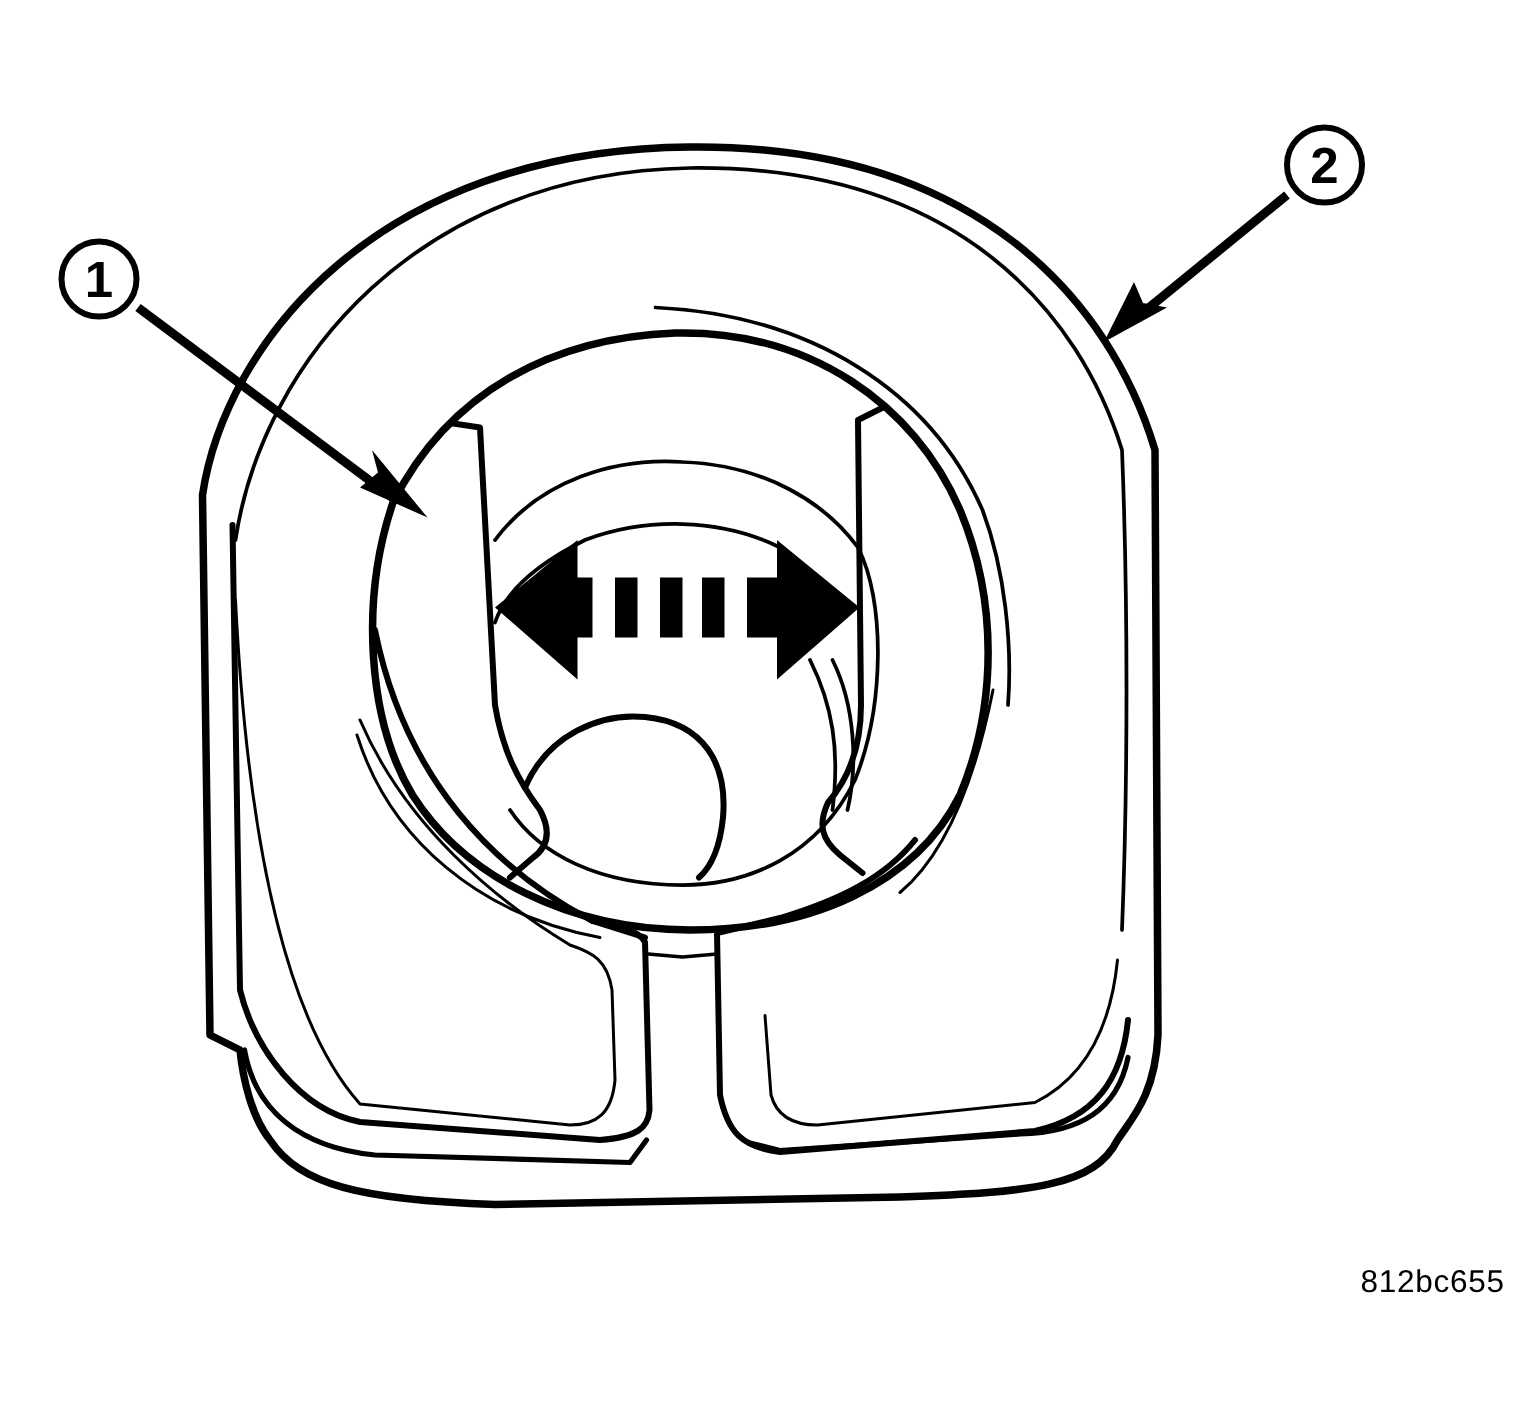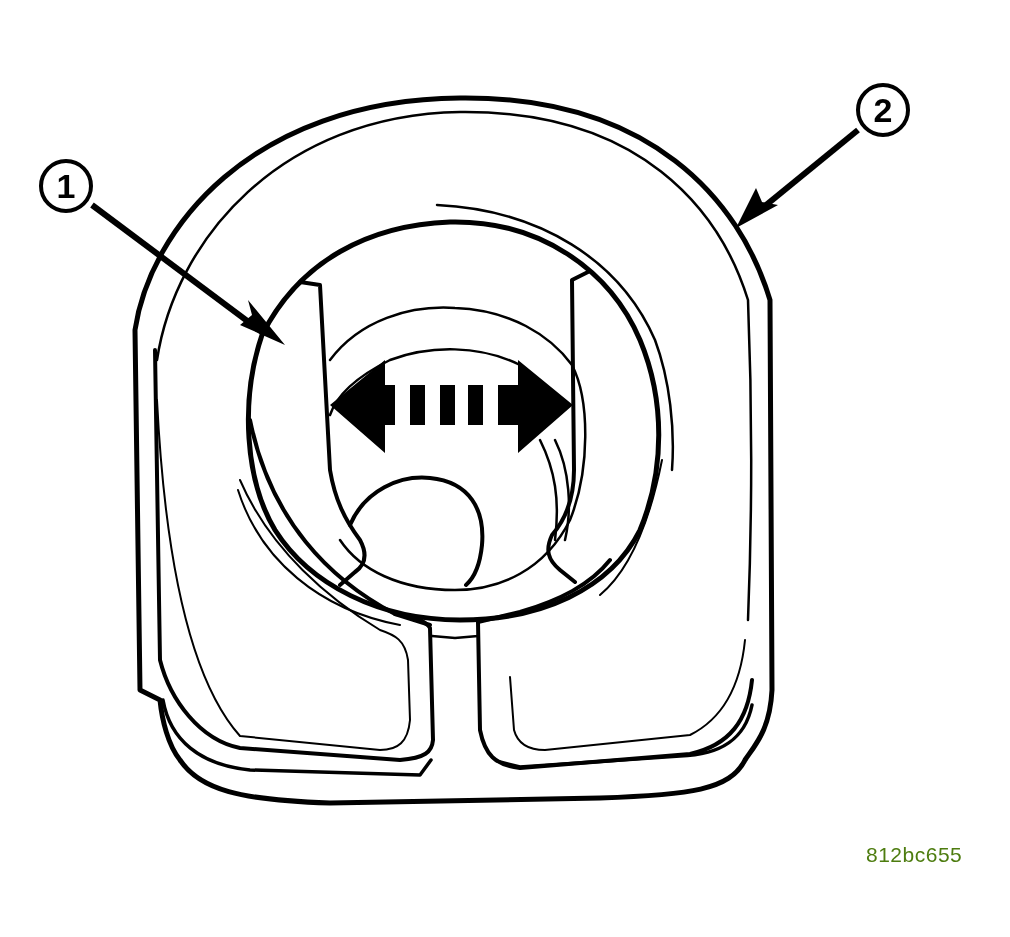--- a/index.html
+++ b/index.html
@@ -1,20 +1,20 @@
 <!DOCTYPE html>
 <html><head>
   <meta charset="utf-8">
   <style>
     html, body { margin: 0; padding: 0; background: #ffffff; }
     body { width: 1010px; height: 937px; position: relative; overflow: hidden;
            font-family: "Liberation Sans", sans-serif; }
     #diagram { position: absolute; left: 0; top: 0; width: 1010px; height: 937px; }
     .callout-num { font-family: "Liberation Sans", sans-serif; font-weight: bold; font-size: 34px; fill: #000; }
-    .figure-id { position: absolute; left: 866px; top: 843px; font-size: 21px; color: #4d7c0f;
+    .figure-id { position: absolute; left: 907px; top: 843px; font-size: 21px; color: #000000;
                  font-family: "Liberation Sans", sans-serif; letter-spacing: 0.5px; }
   </style>
 </head>
 <body>
 
 <svg id="diagram" viewBox="0 0 1010 937" xmlns="http://www.w3.org/2000/svg">
   <g fill="none" stroke="#000" stroke-linecap="round" stroke-linejoin="round">
 
     <path stroke-width="5" d="M135,330 C150,230 250,100 460,98 C650,96 740,200 770,300
          L772,690 C770,730 755,745 745,760

